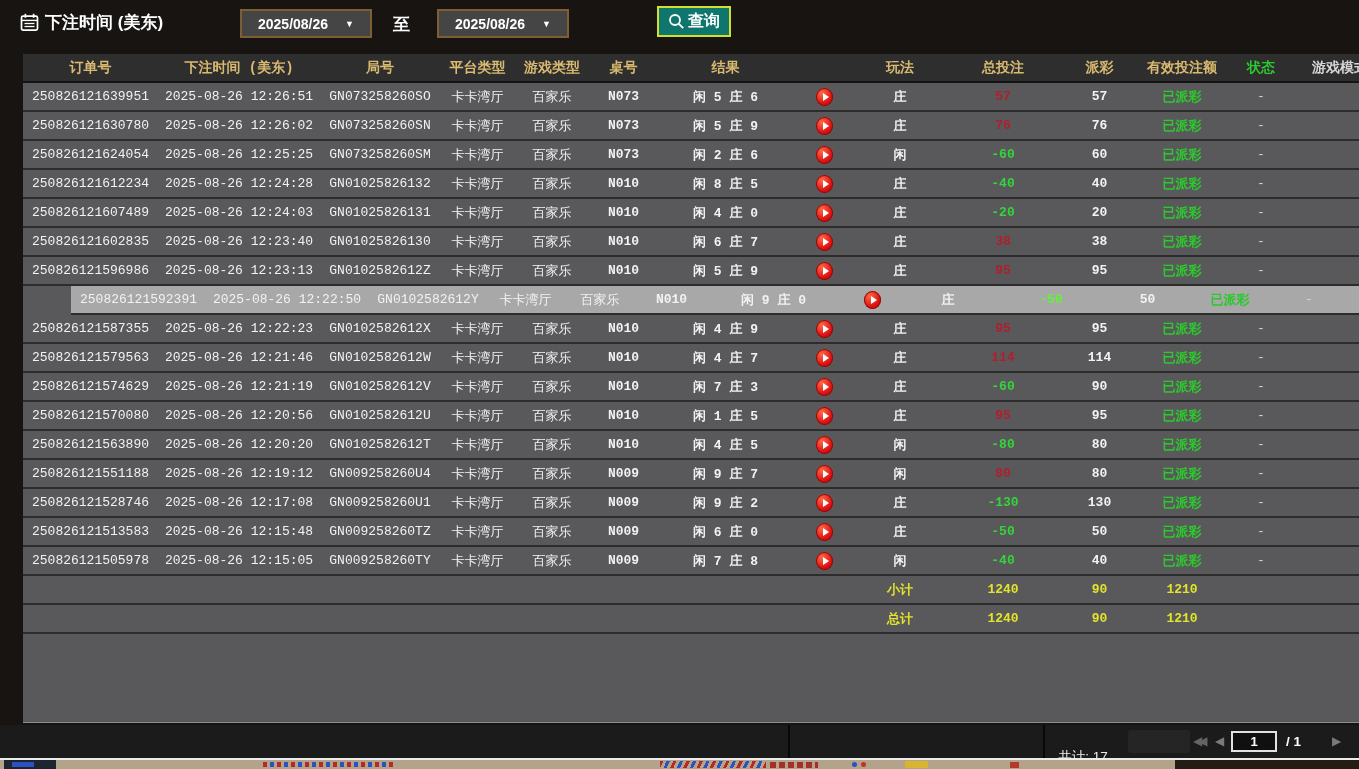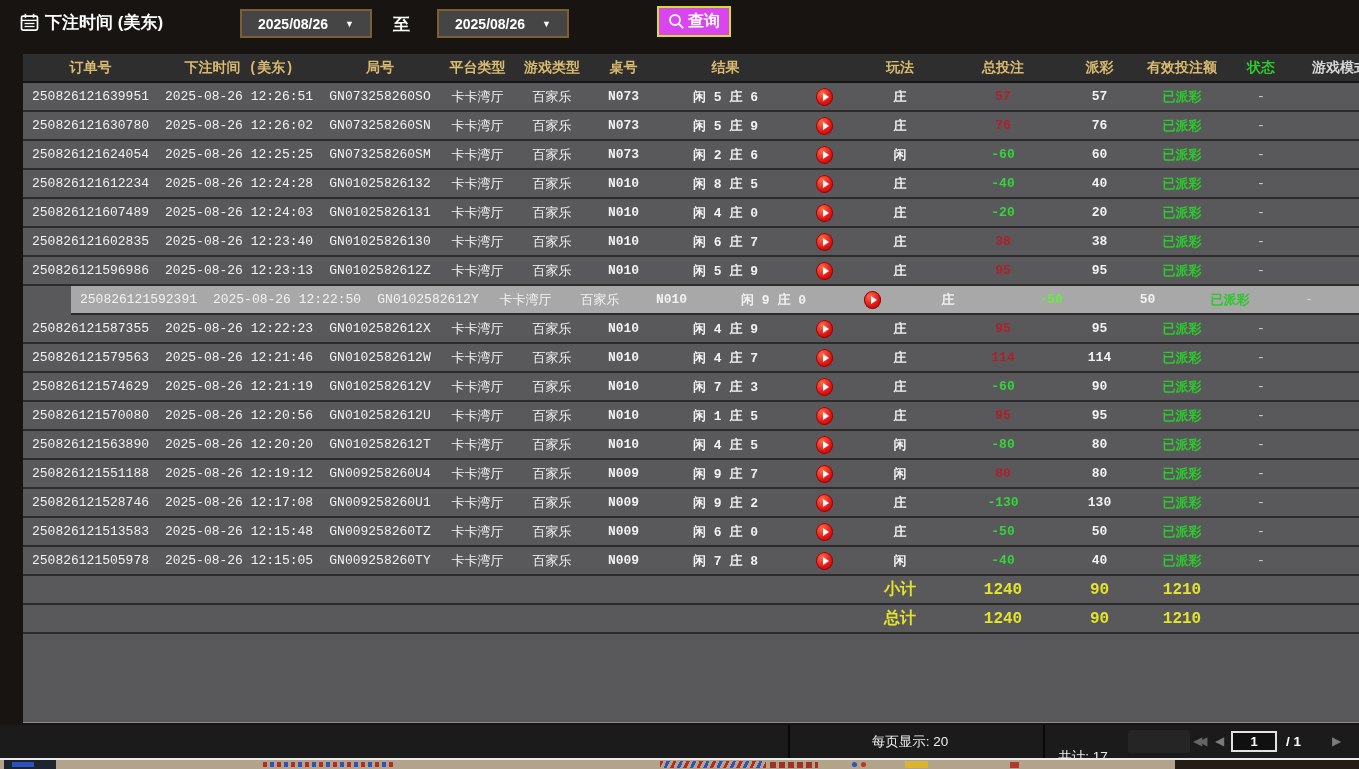--- a/index.html
+++ b/index.html
@@ -14,36 +14,36 @@
   .toolbar-title { position:absolute; left:20px; top:11px; display:flex; align-items:center; gap:6px;
     color:#ffffff; font-weight:bold; font-size:17px; }
   .date-select { position:absolute; top:9px; width:132px; height:29px; background:#454545;
     border:2px solid #7e5e33; color:#fff; font-weight:bold; font-size:14px;
     display:flex; align-items:center; justify-content:center; gap:17px; cursor:pointer; }
   .date-select .caret { font-size:9px; color:#fff; }
   #date-from { left:240px; }
   #date-to   { left:437px; }
   .to-label { position:absolute; left:393px; top:13px; color:#fff; font-weight:bold; font-size:17px; }
   .query-btn { position:absolute; left:657px; top:6px; height:31px; padding:0 9px;
-    background:#d946ef; border:2px solid #d3df2e; color:#fff; font-weight:bold; font-size:16px;
+    background:#0f766e; border:2px solid #d3df2e; color:#fff; font-weight:bold; font-size:16px;
     display:flex; align-items:center; gap:3px; cursor:pointer; }
 
   
   .table-wrap { position:absolute; left:23px; top:54px; width:1336px; height:669px;
     background:#59595b; overflow:hidden; border-bottom:1px solid #8d8d8d;font-family:Liberation Mono, monospace; }
   .grid { display:grid;
     grid-template-columns:135px 162px 120px 75px 74px 69px 135px 63px 88px 118px 75px 90px 68px 90px;
     align-items:center; }
   .thead { height:29px; background:#2e2e2e; border-bottom:2px solid #141414;
     color:#d9ba70; font-weight:bold; font-size:14px; }
   .trow { height:29px; border-bottom:2px solid #2c2c2c; background:#59595b;
     color:#f2f2f2; font-size:13px; }
   .trow.selected { background:#a8a8a8;margin-left:48px; }
   .total-row { height:29px; border-bottom:2px solid #2c2c2c; background:#59595b;
-    color:#e3e32b; font-weight:bold; font-size:16px; }
+    color:#e3e32b; font-weight:bold; font-size:13px; }
   .cell { text-align:center; white-space:nowrap; overflow:hidden; }
   .cell.result,.cell.play,.cell.total-bet,.cell.valid-bet,.cell.table-no { font-weight:bold; }
   .cell.payout { font-weight:bold; }
   .cell.payout.pos { color:#b01f2a; }
   .cell.payout.neg { color:#35d43a; }
   .trow.selected .cell.payout.neg { color:#63f23a; }
   .cell.status { color:#2dc82d; font-weight:bold; }
   .cell.mode { color:#d6d6d6; }
   .play-btn { display:inline-flex; width:17px; height:18px; border-radius:50%;
     background:radial-gradient(circle at 35% 30%, #ff6a48, #dd1212 60%, #a90505);
@@ -464,21 +464,20 @@
         <div class="cell valid-bet-sum">1210</div>
         <div class="cell empty"></div>
         <div class="cell empty"></div>
       </div>
     </div>
 </div>
 
 <div class="footer">
   <div class="sep" style="left:788px;"></div>
   <div class="sep" style="left:1043px;"></div>
-  <div class="page-size">每页显示: 20</div>
   <div class="total-count">共计: 17</div>
   <div class="pg-ghost"></div>
   <div class="pg-arrow pg-first">◀◀</div>
   <div class="pg-arrow pg-prev">◀</div>
   <input class="page-box" value="1" style="">
   <div class="page-total">/ 1</div>
   <div class="pg-arrow pg-next">▶</div>
 </div>
 
 <div class="bottom-line"></div>

